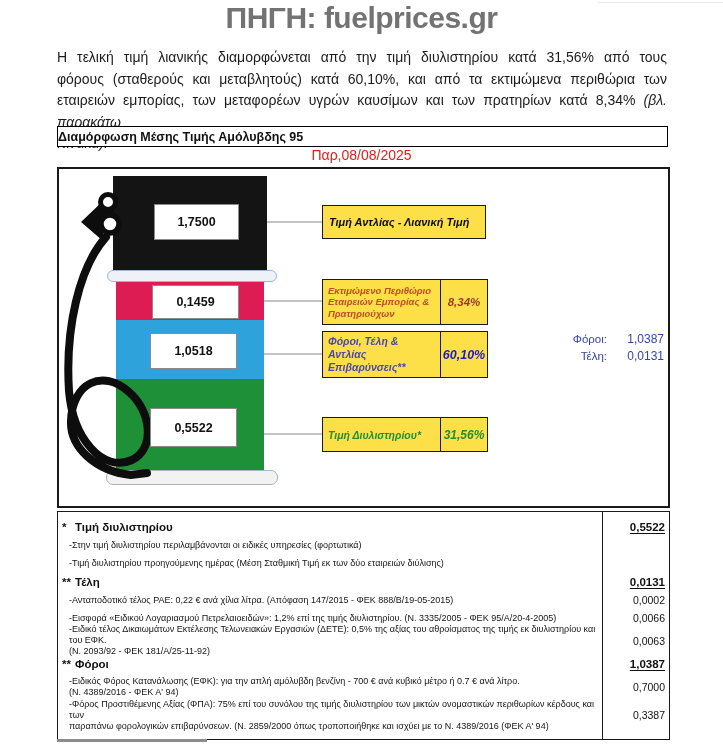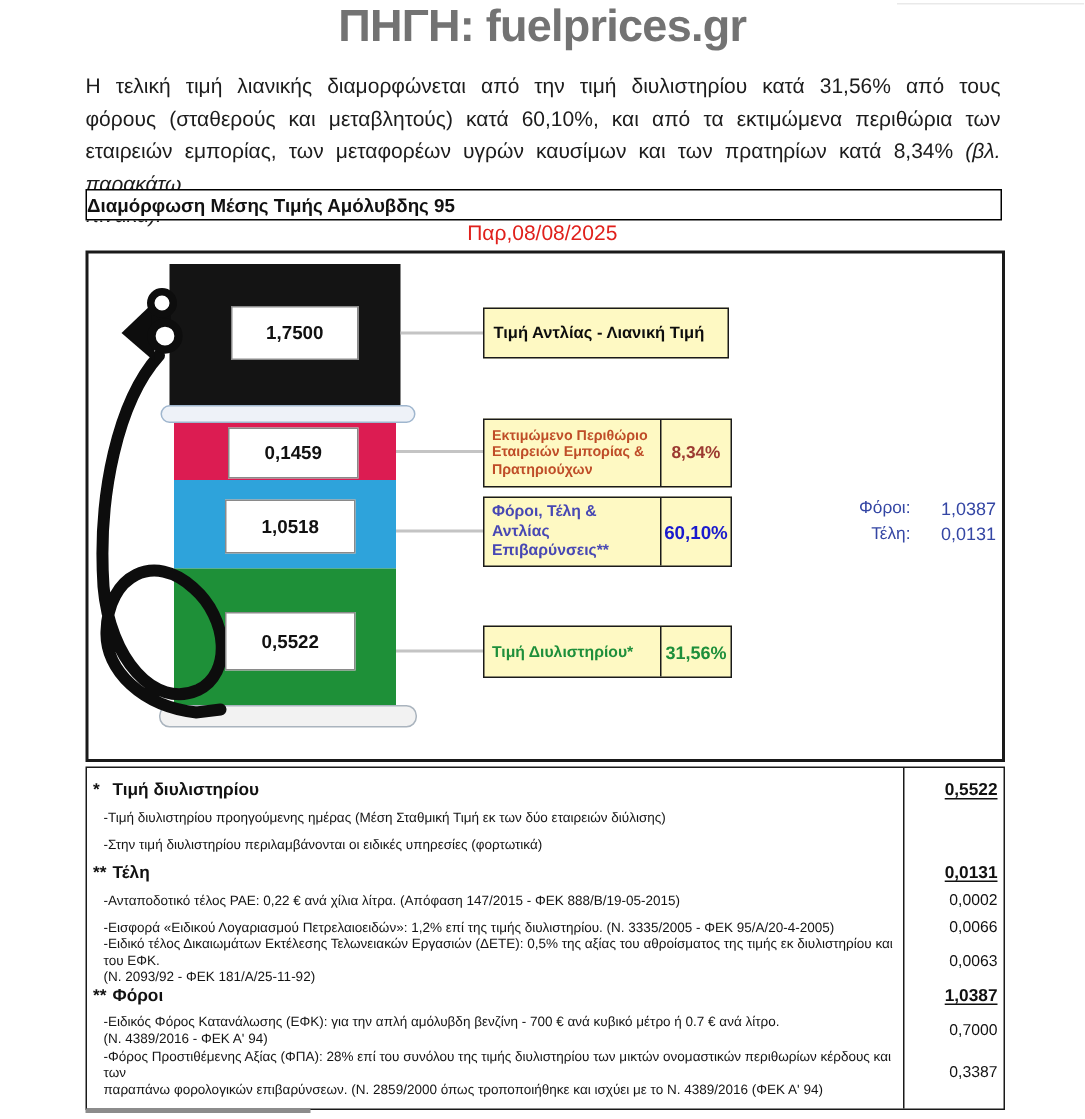--- a/index.html
+++ b/index.html
@@ -41,21 +41,21 @@
   .valbox{position:absolute;background:#fff;border:1px solid #8a8a8a;
           display:flex;align-items:center;justify-content:center;
           font-weight:bold;font-size:12.5px;color:#111;}
   .vb-retail{left:95px;top:35px;width:83px;height:34px;}
   .vb-margin{left:93px;top:116px;width:85px;height:32px;}
   .vb-taxes{left:91px;top:164px;width:85px;height:34px;}
   .vb-refinery{left:91px;top:239px;width:85px;height:37px;}
 
   .conn{position:absolute;height:1.5px;background:#c4c4c4;}
 
-  .lblbox{position:absolute;border:1.5px solid #1a1a1a;background:#fef9c3;display:flex;}
+  .lblbox{position:absolute;border:1.5px solid #1a1a1a;background:#fde047;display:flex;font-style:italic;}
   .lb-retail{left:263px;top:36px;width:164px;height:34px;align-items:center;
              font-size:11px;font-weight:bold;color:#0d0d0d;padding-left:6px;box-sizing:border-box;}
   .lb-split .txtcell{flex:1;display:flex;flex-direction:column;justify-content:center;
                      padding-left:5px;box-sizing:border-box;}
   .lb-split .pctcell{width:46px;flex:none;border-left:1.5px solid #1a1a1a;
                      display:flex;align-items:center;justify-content:center;font-weight:bold;}
   .lb-margin{left:263px;top:110px;width:164px;height:44px;}
   .lb-margin .txtcell{font-size:9.5px;font-weight:bold;color:#bf4d28;line-height:11.5px;}
   .lb-margin .pctcell{font-size:11.5px;color:#9c3a31;}
   .lb-taxes{left:263px;top:162px;width:164px;height:45px;}
@@ -193,25 +193,25 @@
   <div class="btable">
     <div class="vdivider"></div>
     <div class="btable-inner">
 
       <div class="trow main">
         <span class="mark">*</span>
         <span class="txt">Τιμή διυλιστηρίου</span>
         <span class="val">0,5522</span>
       </div>
       <div class="trow sub">
+        <span class="txt">-Στην τιμή διυλιστηρίου περιλαμβάνονται οι ειδικές υπηρεσίες (φορτωτικά)</span>
+        <span class="val"></span>
+      </div>
+      <div class="trow sub">
         <span class="txt">-Τιμή διυλιστηρίου προηγούμενης ημέρας (Μέση Σταθμική Τιμή εκ των δύο εταιρειών διύλισης)</span>
-        <span class="val"></span>
-      </div>
-      <div class="trow sub">
-        <span class="txt">-Στην τιμή διυλιστηρίου περιλαμβάνονται οι ειδικές υπηρεσίες (φορτωτικά)</span>
         <span class="val"></span>
       </div>
       <div class="trow main">
         <span class="mark">**</span>
         <span class="txt">Τέλη</span>
         <span class="val">0,0131</span>
       </div>
       <div class="trow sub">
         <span class="txt">-Ανταποδοτικό τέλος ΡΑΕ: 0,22 € ανά χίλια λίτρα. (Απόφαση 147/2015 - ΦΕΚ 888/Β/19-05-2015)</span>
         <span class="val">0,0002</span>
@@ -234,21 +234,21 @@
       </div>
       <div class="trow sub2">
         <span class="txt">
           <div>-Ειδικός Φόρος Κατανάλωσης (ΕΦΚ): για την απλή αμόλυβδη βενζίνη - 700 € ανά κυβικό μέτρο ή  0.7 € ανά λίτρο.</div>
           <div>(Ν. 4389/2016 - ΦΕΚ Α' 94)</div>
         </span>
         <span class="val">0,7000</span>
       </div>
       <div class="trow sub3">
         <span class="txt">
-          <div>-Φόρος Προστιθέμενης Αξίας (ΦΠΑ): 28% επί του συνόλου της τιμής διυλιστηρίου των μικτών ονομαστικών περιθωρίων κέρδους και των</div>
+          <div>-Φόρος Προστιθέμενης Αξίας (ΦΠΑ): 75% επί του συνόλου της τιμής διυλιστηρίου των μικτών ονομαστικών περιθωρίων κέρδους και των</div>
           <div>παραπάνω φορολογικών επιβαρύνσεων. (Ν. 2859/2000 όπως τροποποιήθηκε και ισχύει με το Ν. 4389/2016 (ΦΕΚ Α' 94)</div>
         </span>
         <span class="val">0,3387</span>
       </div>
 
     </div>
   </div>
 
   <div class="footer-line"></div>
 </div>

